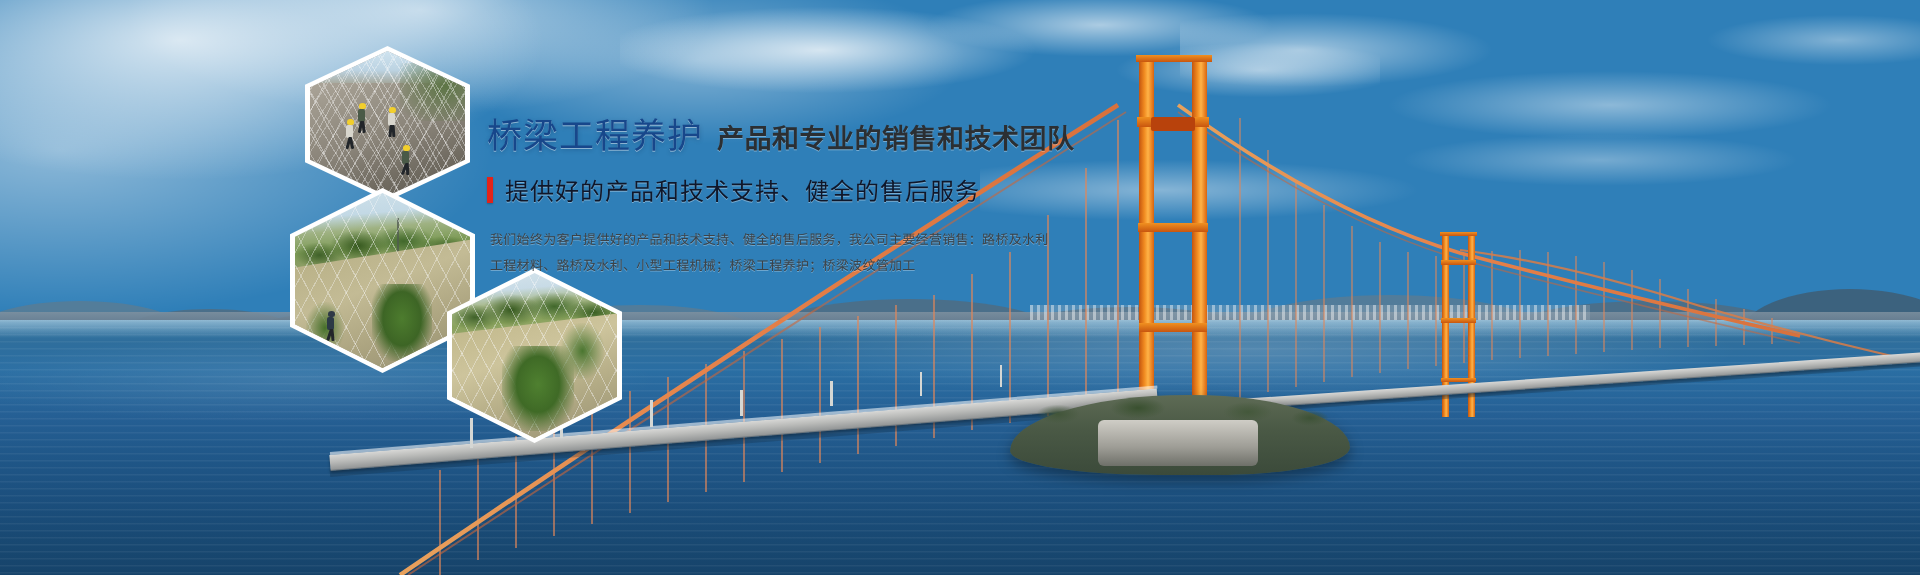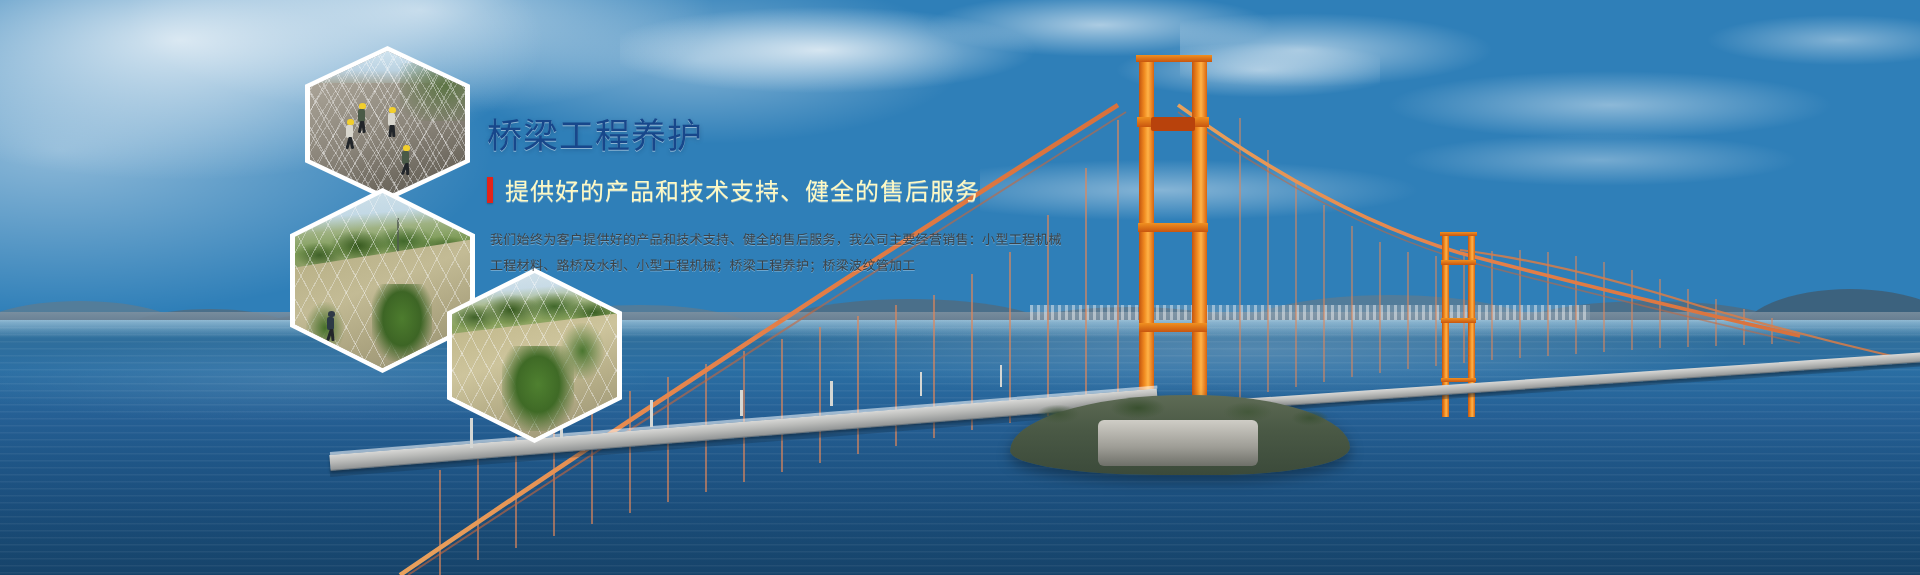--- a/index.html
+++ b/index.html
@@ -250,21 +250,21 @@
 
   .subline{
     display:flex;align-items:center;gap:12px;
     margin-top:19px;
   }
   .subline .bar{
     width:6px;height:26px;background:#e2231a;flex:0 0 auto;
     box-shadow:0 1px 2px rgba(0,0,0,.25);
   }
   .subline .txt{
-    font-size:24px;color:#fef9c3;letter-spacing:1px;
+    font-size:24px;color:#0f172a;letter-spacing:1px;
     text-shadow:0 1px 0 rgba(255,255,255,.35);
     white-space:nowrap;
   }
 
   .body-copy{margin-top:22px;padding-left:3px;}
   .body-copy p{
     margin:0 0 7px 0;
     font-size:13px;color:#3c4247;letter-spacing:.3px;
     text-shadow:0 1px 0 rgba(255,255,255,.30);
     white-space:nowrap;
@@ -483,27 +483,28 @@
                background:radial-gradient(ellipse at 50% 50%,#4a7630 0%,rgba(74,118,48,0) 74%);"></div>
         </div>
       </div>
     </div>
   </div>
 
   <div class="copy">
 
     <div class="headline">
       <span class="h-main">桥梁工程养护</span>
+      <span class="h-sub">产品和专业的销售和技术团队</span>
     </div>
 
     <div class="subline">
       <span class="bar"></span>
       <span class="txt">提供好的产品和技术支持、健全的售后服务</span>
     </div>
 
     <div class="body-copy">
-      <p>我们始终为客户提供好的产品和技术支持、健全的售后服务，我公司主要经营销售：小型工程机械</p>
+      <p>我们始终为客户提供好的产品和技术支持、健全的售后服务，我公司主要经营销售：路桥及水利</p>
       <p>工程材料、路桥及水利、小型工程机械；桥梁工程养护；桥梁波纹管加工</p>
     </div>
 
   </div>
 
 </div>
 
 </body></html>

